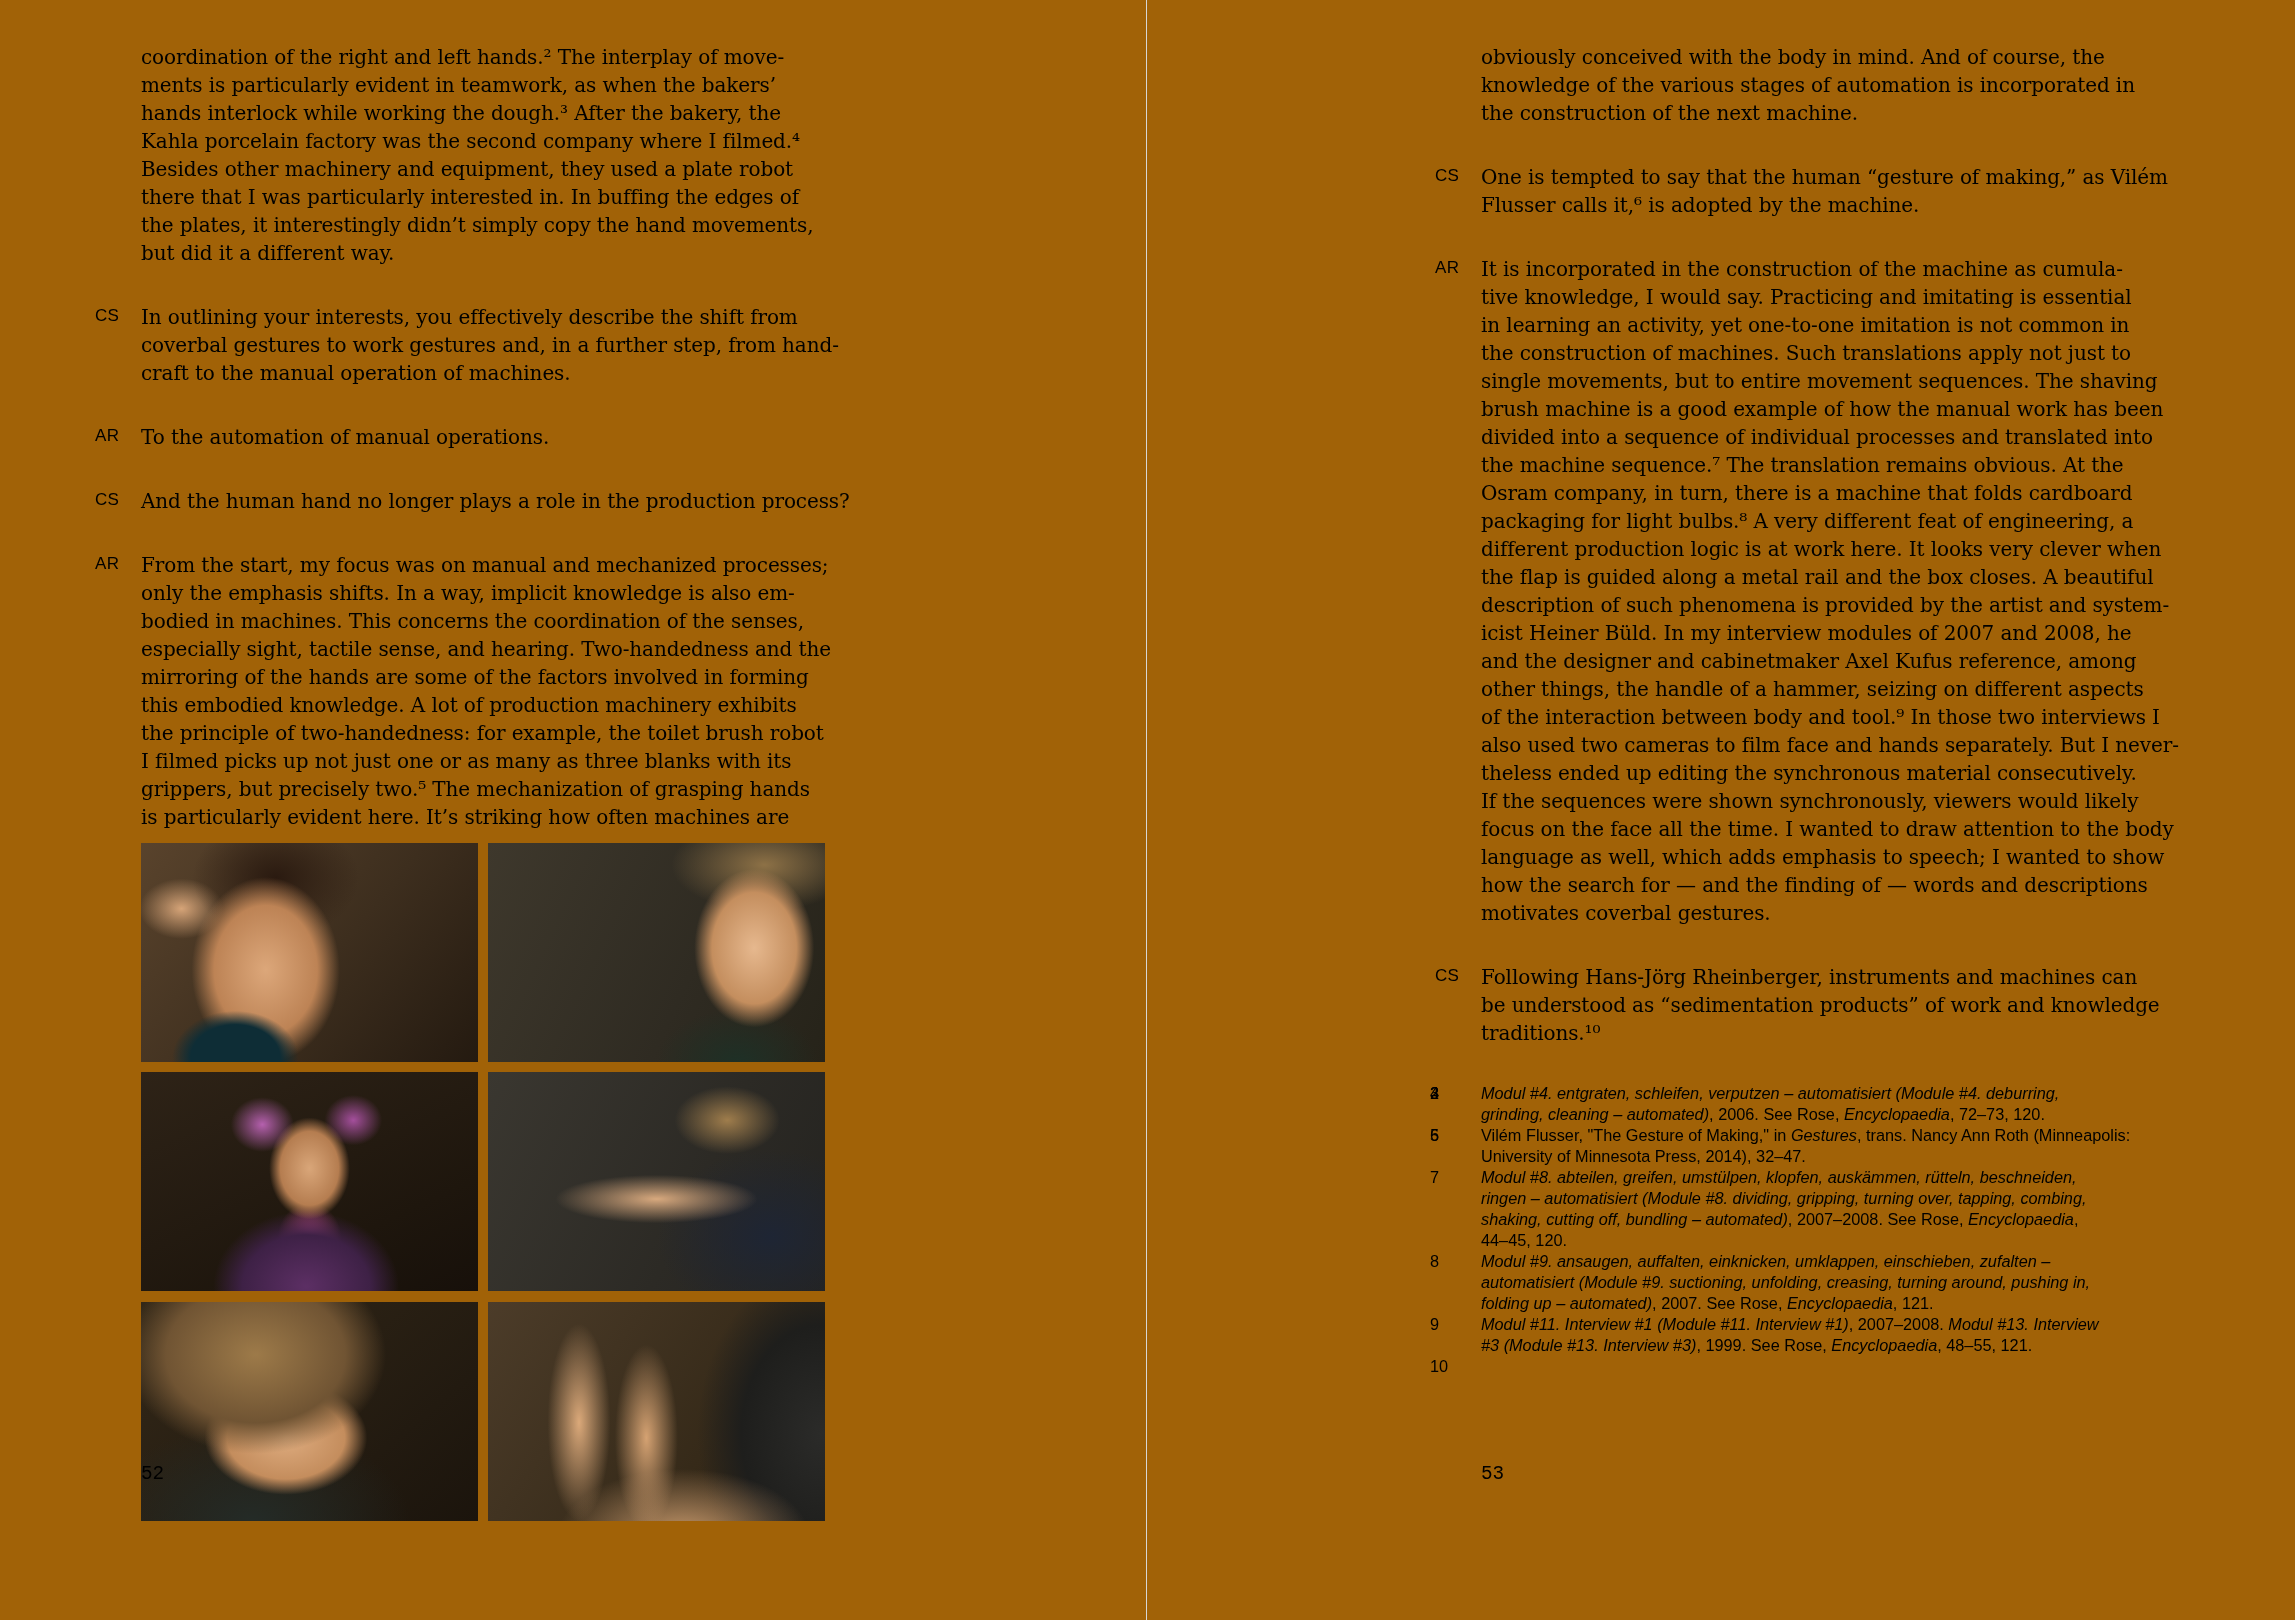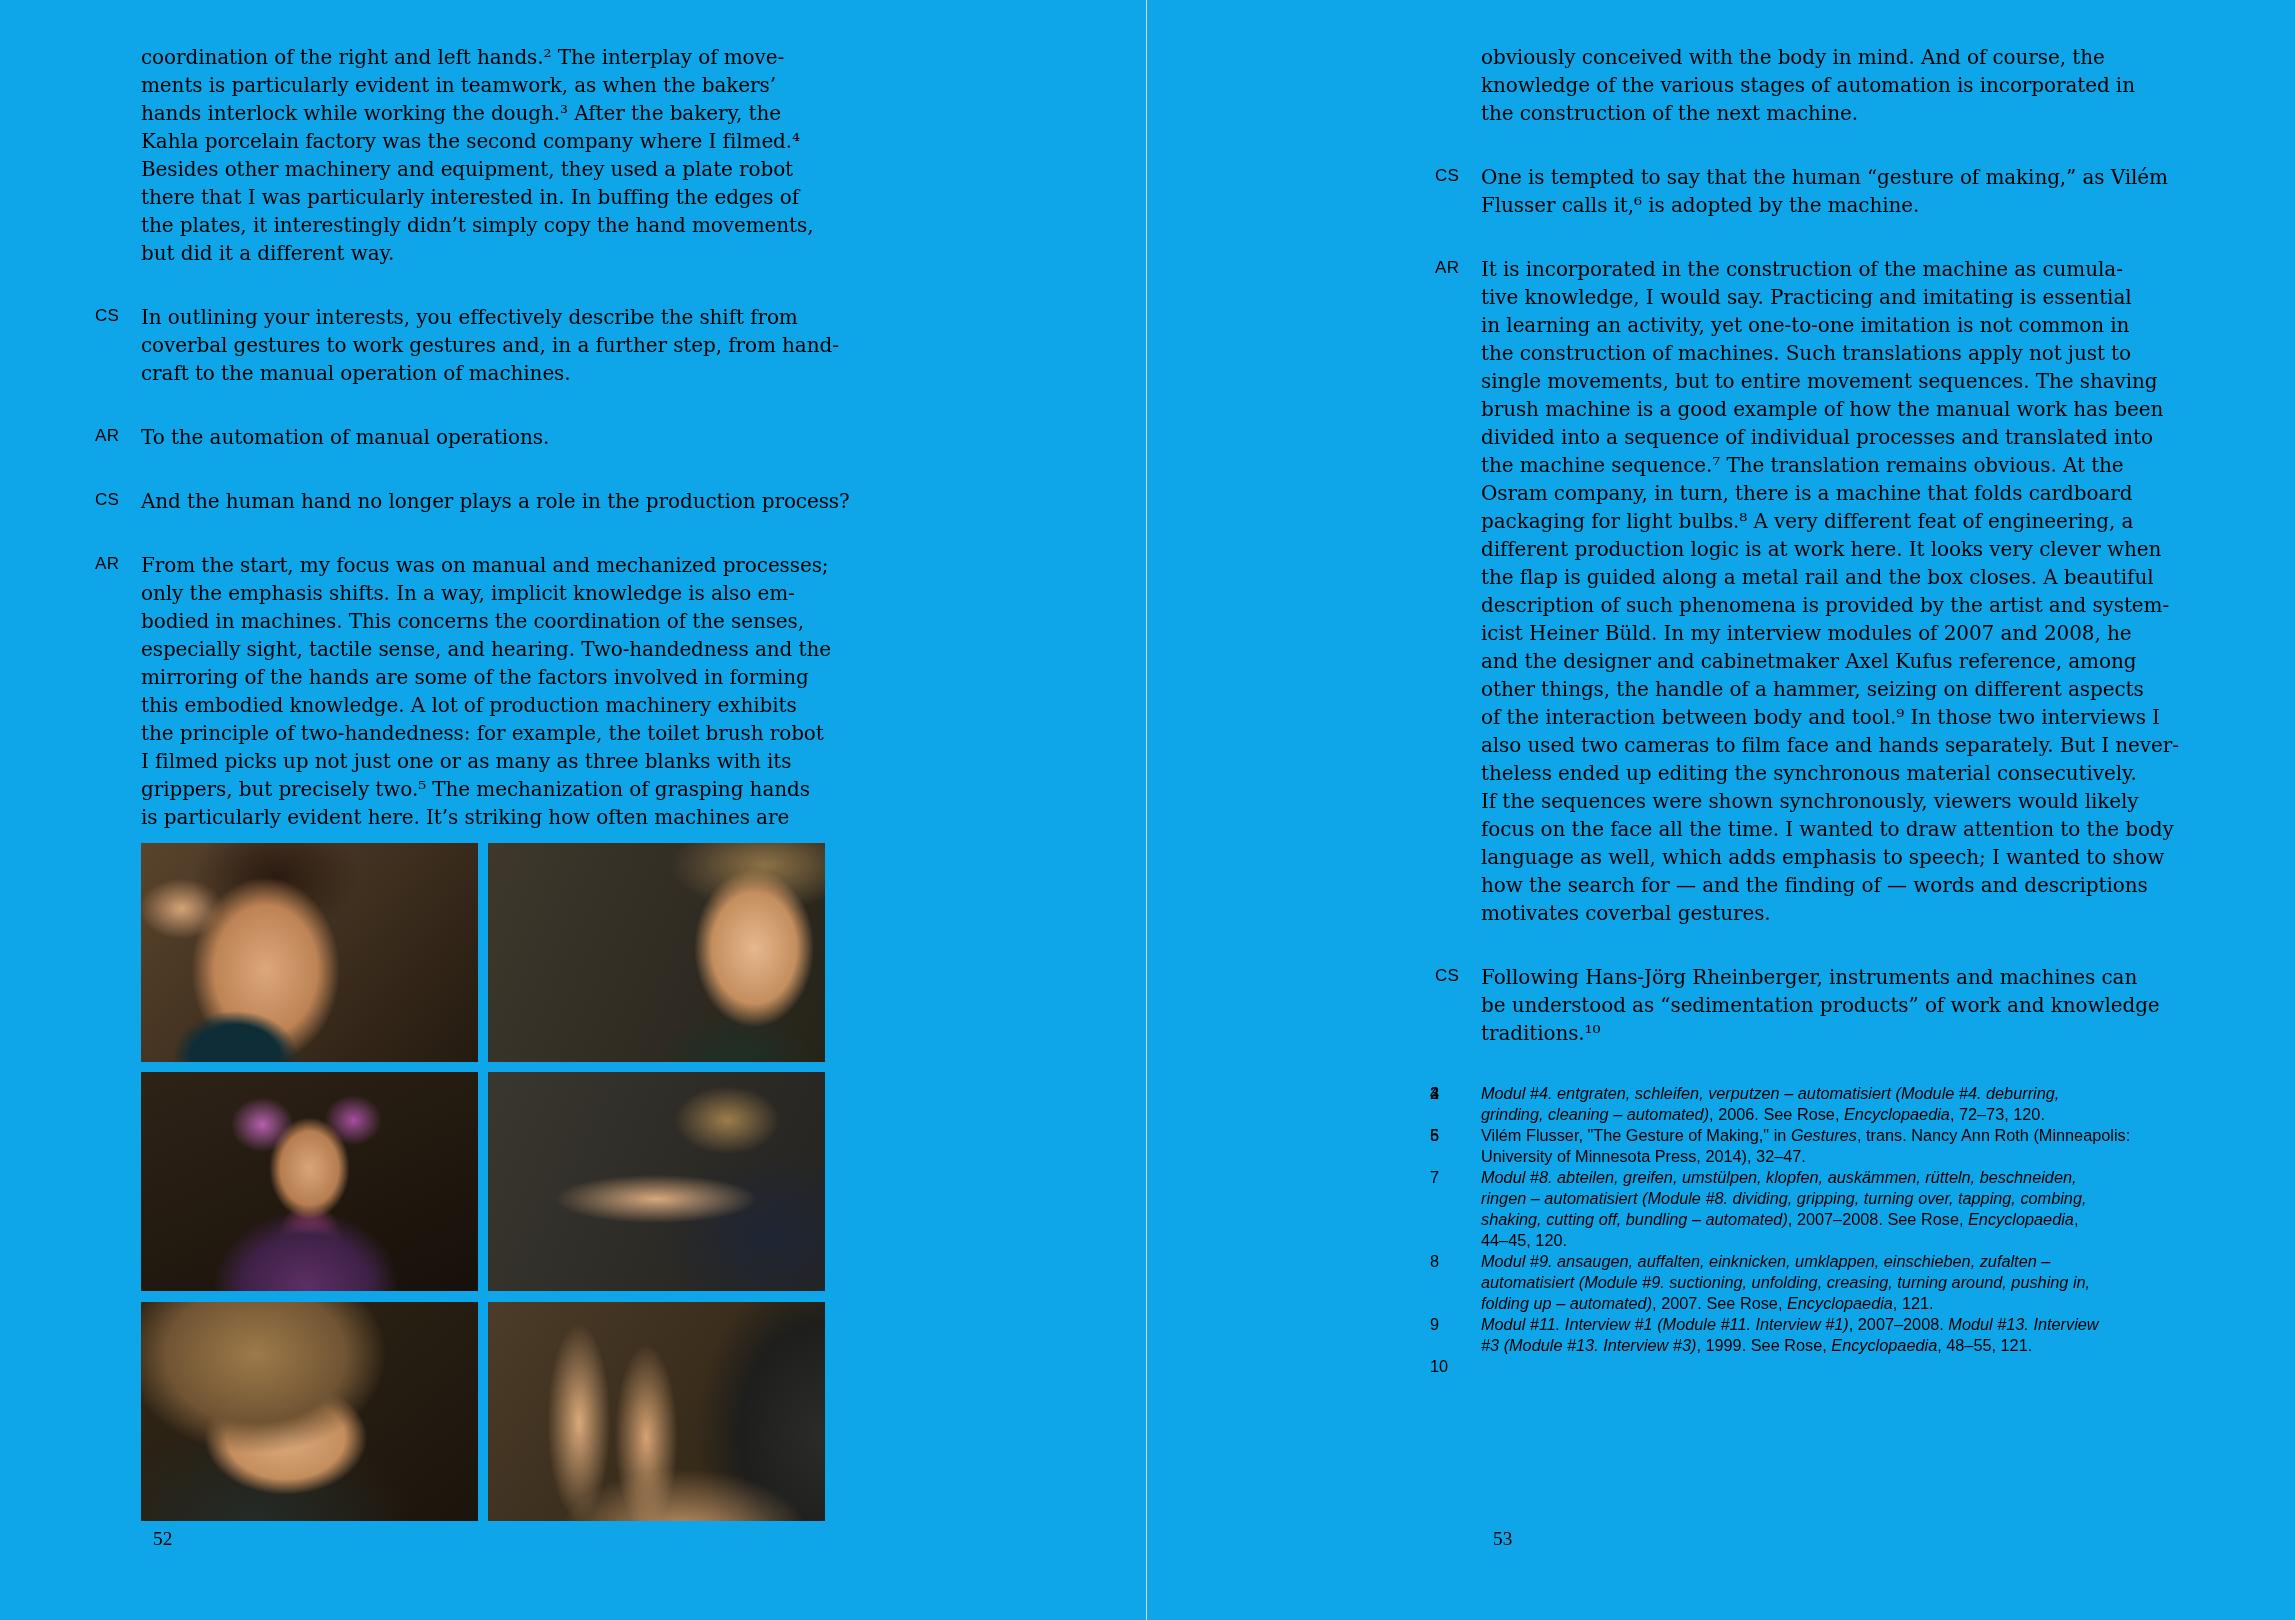--- a/index.html
+++ b/index.html
@@ -1,18 +1,18 @@
 <!DOCTYPE html>
 <html style="font-size:13.7px"><head>
 <meta charset="utf-8">
 <style>
   html,body{margin:0;padding:0;background:#ffffff;}
   body{width:2295px;height:1621px;position:relative;overflow:hidden;
        font-family:"DejaVu Serif",serif;color:#000;}
-  .page{position:absolute;top:0;height:1621px;background:#0ea5e9;}
+  .page{position:absolute;top:0;height:1621px;background:#a16207;}
   .page-left{left:0;width:1146px;}
   .page-right{left:1147px;width:1148px;}
   .fold{position:absolute;top:0;left:1146px;width:1.7px;height:1621px;background:#d6d6d6;}
 
   
   .textcol{position:absolute;top:43px;width:755px;}
   .page-left .textcol{left:141px;}
   .page-right .textcol{left:334px;}
   .block{position:relative;margin:0 0 36px 0;}
   .block p{margin:0;font-size:20px;line-height:28px;letter-spacing:-0.1px;
@@ -57,22 +57,22 @@
       radial-gradient(45px 141px at 27% 55%, #dba97a 0%, rgba(219,169,122,0) 70%),
       radial-gradient(45px 133px at 47% 62%, #d5a272 0%, rgba(213,162,114,0) 70%),
       radial-gradient(171px 94px at 58% 108%, #cb9c6e 0%, rgba(203,156,110,0) 74%),
       radial-gradient(146px 197px at 99% 60%, #2b2b29 0%, #1e1e1c 55%, rgba(30,30,28,0) 85%),
       linear-gradient(125deg, #4c3c29 0%, #362a19 65%, #2a2012 100%);}
 
   
   .caption{position:absolute;left:864px;top:1432px;width:206px;
            font-family:"Liberation Sans",sans-serif;font-size:16.7px;line-height:21.4px;
            white-space:pre-line;}
-  .pagenum{position:absolute;top:1528px;
-           font-family:Liberation Serif, serif;font-size:19.3px;margin-left:12px;}
+  .pagenum{position:absolute;top:1463px;
+           font-family:Liberation Mono, monospace;font-size:19.3px;}
   .page-left .pagenum{left:141px;}
   .page-right .pagenum{left:334px;}
   .footnotes{position:relative;margin-top:36px;width:734px;}
   .fn{position:relative;font-family:"Liberation Sans",sans-serif;
       font-size:16.3px;line-height:21px;}
   .fn-num{position:absolute;left:-51px;top:0;}
   .fn-text{white-space:pre-line;}
   .it{font-style:italic;}
 </style>
 </head>

